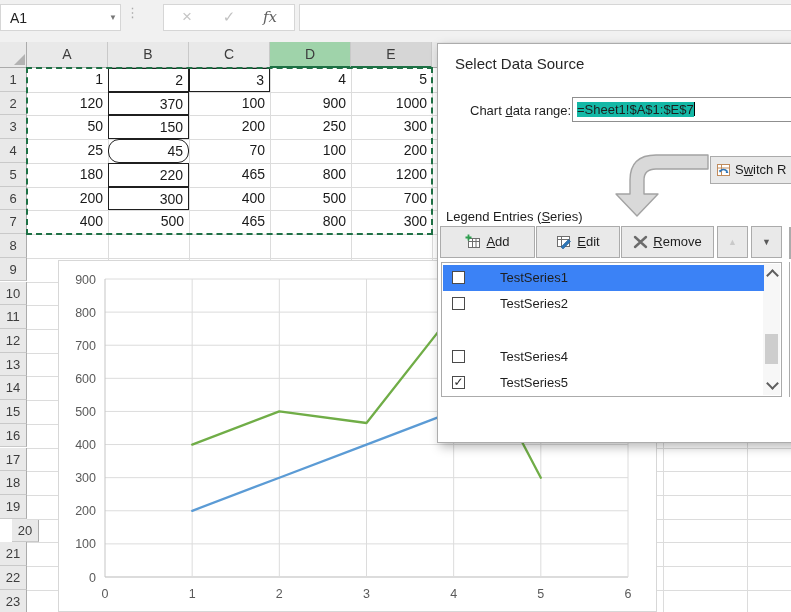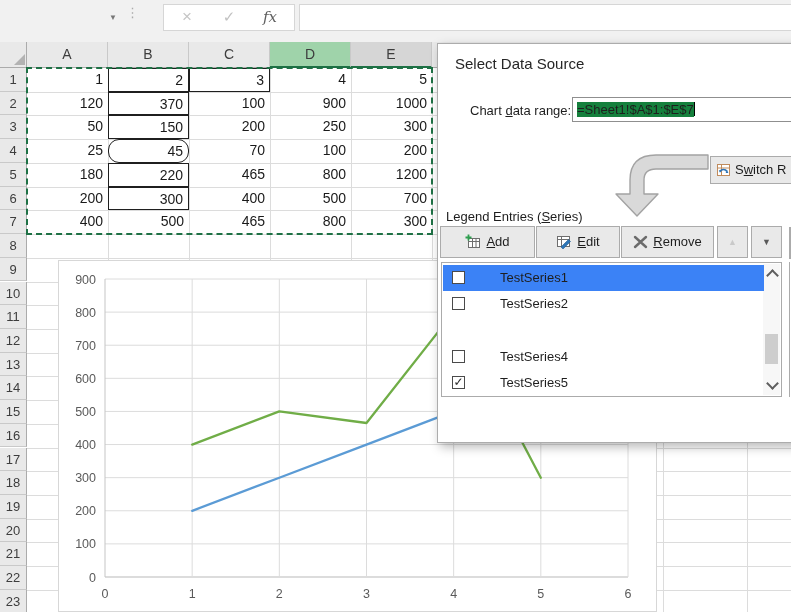--- a/index.html
+++ b/index.html
@@ -47,21 +47,21 @@
          box-sizing:border-box;z-index:3;}
 
   
   #dialog{left:437px;top:43px;width:370px;height:400px;background:#fff;border:1px solid #ACACAC;
           box-sizing:border-box;z-index:10;box-shadow:3px 4px 10px rgba(0,0,0,0.28);font-size:13px;color:#1E1E1E;}
   #dlg-title{left:17px;top:11px;font-size:15px;color:#262626;}
   #dlg-range-label{left:32px;top:59px;}
   .accel{text-decoration:underline;}
   #dlg-range-input{left:134px;top:53px;width:240px;height:25px;background:#fff;border:1px solid #8F8F8F;
                    box-sizing:border-box;line-height:23px;padding-left:4px;white-space:nowrap;overflow:hidden;}
-  #dlg-range-input .sel{background:#15803d;}
+  #dlg-range-input .sel{background:#14b8a6;}
   .caret{display:inline-block;width:1px;height:14px;background:#000;vertical-align:-2px;}
   #dlg-arrow{left:148px;top:98px;}
   .winbtn{background:#E9E9E9;border:1px solid #ABABAB;box-sizing:border-box;color:#1E1E1E;
           font-size:13px;text-align:center;}
   #btn-switch{left:272px;top:112px;width:110px;height:28px;line-height:26px;text-align:left;
               padding-left:5px;white-space:nowrap;overflow:hidden;}
   #btn-switch svg{vertical-align:-3px;margin-right:4px;}
   #dlg-legend-label{left:8px;top:165px;}
   #btn-add{left:2px;top:182px;width:95px;height:32px;line-height:30px;}
   #btn-edit{left:98px;top:182px;width:84px;height:32px;line-height:30px;}
@@ -83,20 +83,21 @@
   .chev.down{bottom:7px;transform:rotate(135deg);}
   #btn-hidden{left:9px;top:367px;width:164px;height:27px;line-height:25px;}
   .sliver{background:#ABABAB;}
 </style>
 </head>
 <body>
 
 <div id="root">
 
   <div id="topbar" class="abs">
+    <div id="namebox" class="abs whitebox">A1</div>
     <div id="namebox-drop" class="abs">▼</div>
     <div id="bar-dots" class="abs">⋮</div>
     <div id="fxgroup" class="abs whitebox"></div>
     <div id="btn-cancel" class="abs fxbtn">×</div>
     <div id="btn-enter" class="abs fxbtn">✓</div>
     <div id="btn-fx" class="abs fxbtn">fx</div>
     <div id="formulabar" class="abs whitebox"></div>
   </div>
 
   <div id="colheaders" class="abs">
@@ -121,21 +122,21 @@
       <div class="rowhdr" style="top: 281.5px; height: 23.7px; line-height: 23.7px;">10</div>
       <div class="rowhdr" style="top: 305.2px; height: 23.7px; line-height: 23.7px;">11</div>
       <div class="rowhdr" style="top: 328.9px; height: 23.7px; line-height: 23.7px;">12</div>
       <div class="rowhdr" style="top: 352.6px; height: 23.7px; line-height: 23.7px;">13</div>
       <div class="rowhdr" style="top: 376.4px; height: 23.7px; line-height: 23.7px;">14</div>
       <div class="rowhdr" style="top: 400.1px; height: 23.7px; line-height: 23.7px;">15</div>
       <div class="rowhdr" style="top: 423.8px; height: 23.7px; line-height: 23.7px;">16</div>
       <div class="rowhdr" style="top: 447.5px; height: 23.7px; line-height: 23.7px;">17</div>
       <div class="rowhdr" style="top: 471.2px; height: 23.7px; line-height: 23.7px;">18</div>
       <div class="rowhdr" style="top: 495px; height: 23.7px; line-height: 23.7px;">19</div>
-      <div class="rowhdr" style="top: 518.7px; height: 23.7px; line-height: 23.7px;">20</div>
+      <div class="rowhdr" style="top: 518.7px; height: 23.7px; line-height: 23.7px; margin-left: 12px;">20</div>
       <div class="rowhdr" style="top: 542.4px; height: 23.7px; line-height: 23.7px;">21</div>
       <div class="rowhdr" style="top: 566.1px; height: 23.7px; line-height: 23.7px;">22</div>
       <div class="rowhdr" style="top: 589.8px; height: 23.7px; line-height: 23.7px;">23</div>
     </div>
   <div id="gridlines">
       <div class="hgrid" style="top: 91.7px;"></div>
       <div class="hgrid" style="top: 115.4px;"></div>
       <div class="hgrid" style="top: 139.2px;"></div>
       <div class="hgrid" style="top: 162.9px;"></div>
       <div class="hgrid" style="top: 186.6px;"></div>

